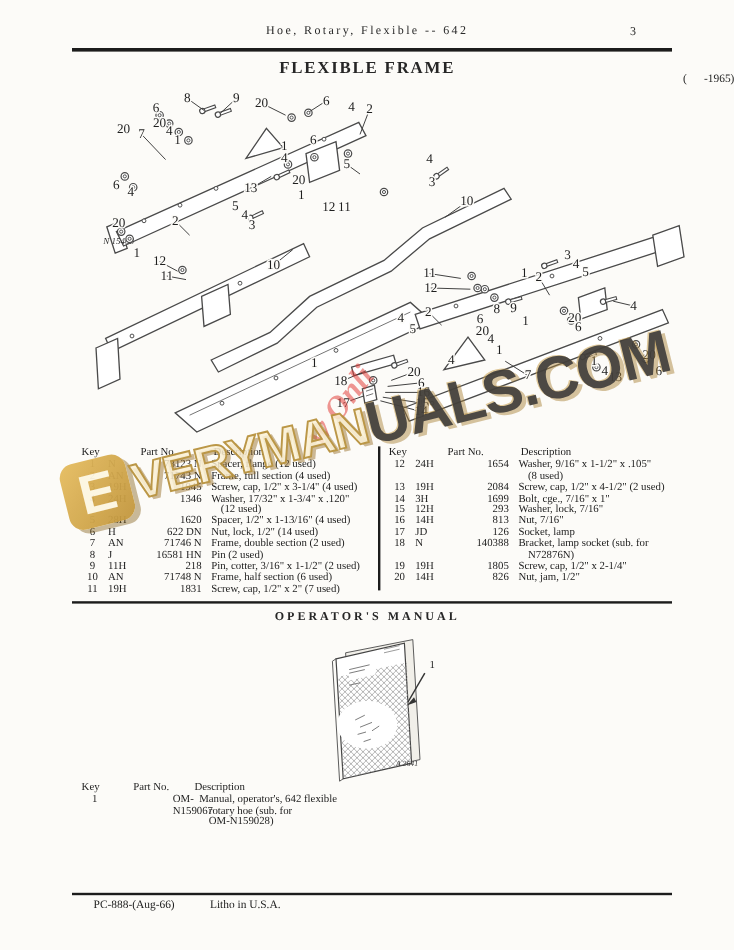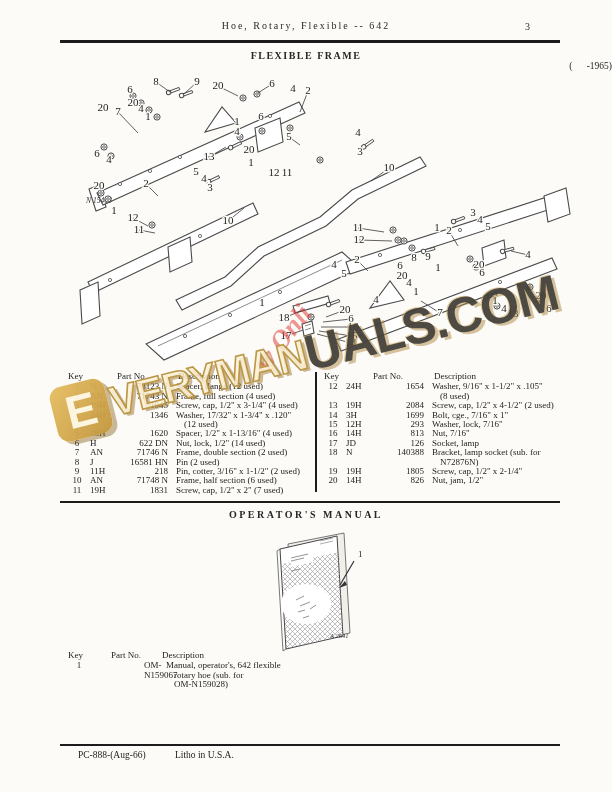--- a/index.html
+++ b/index.html
@@ -7,21 +7,21 @@
   .page{position:relative;width:612px;height:792px;background:#fcfbf8;overflow:hidden;color:#222;}
 
   
   .hdr-title{position:absolute;top:20px;left:0;width:612px;text-align:center;font-size:10px;letter-spacing:2px;color:#2a2a2a;}
   .hdr-pagenum{position:absolute;top:21px;left:525px;font-size:10px;color:#2a2a2a;}
   .rule{position:absolute;left:60px;width:500px;background:#1c1c1c;}
   .rule-top{top:40px;height:2.5px;}
   .rule-mid{top:501px;height:1.5px;}
   .rule-bot{top:744px;height:1.5px;}
 
-  .sec-title{position:absolute;top:50px;left:0;width:612px;text-align:center;font-size:10px;font-weight:bold;letter-spacing:1.5px;color:#262626;}
+  .sec-title{position:absolute;top:50px;left:0;width:612px;text-align:center;font-size:14px;font-weight:bold;letter-spacing:1.5px;color:#262626;}
   .sec-sub{position:absolute;top:61px;left:0;width:612px;text-align:right;font-size:9.5px;white-space:pre;color:#262626;}
 
   
   #diagram-svg{position:absolute;left:0;top:0;width:612px;height:380px;z-index:1;}
   .rail{fill:#ffffff;stroke:#4a4a4a;stroke-width:1.1;}
   .thin{fill:none;stroke:#5a5a5a;stroke-width:0.7;}
   .hole{fill:#fff;stroke:#4a4a4a;stroke-width:0.8;}
   text.callout{font:11px "Liberation Serif",serif;fill:#1f1f1f;paint-order:stroke;stroke:#fcfbf8;stroke-width:2.5px;}
   text.figlabel{font:italic 7.5px "Liberation Serif",serif;fill:#333;}
 

